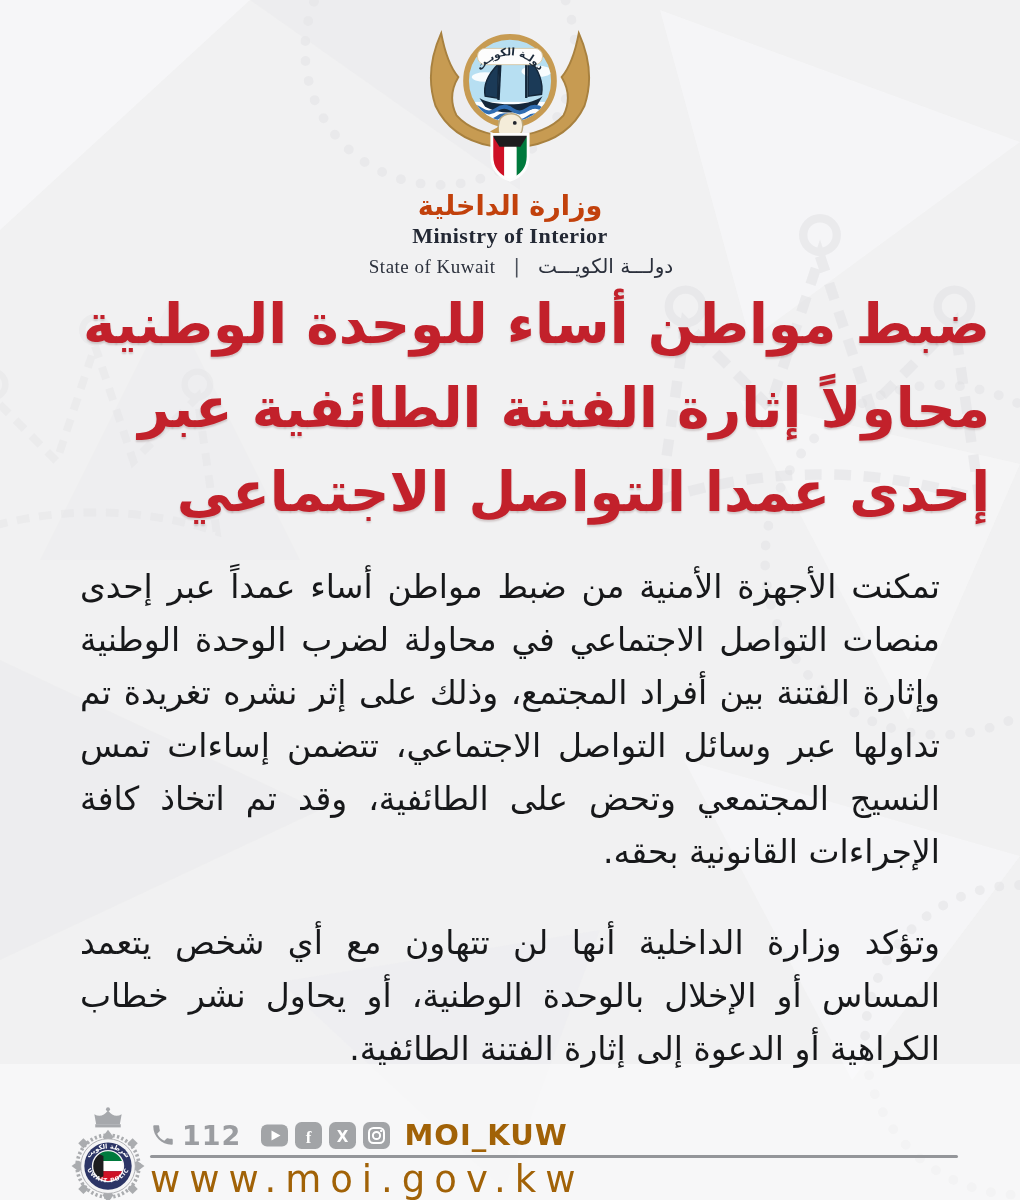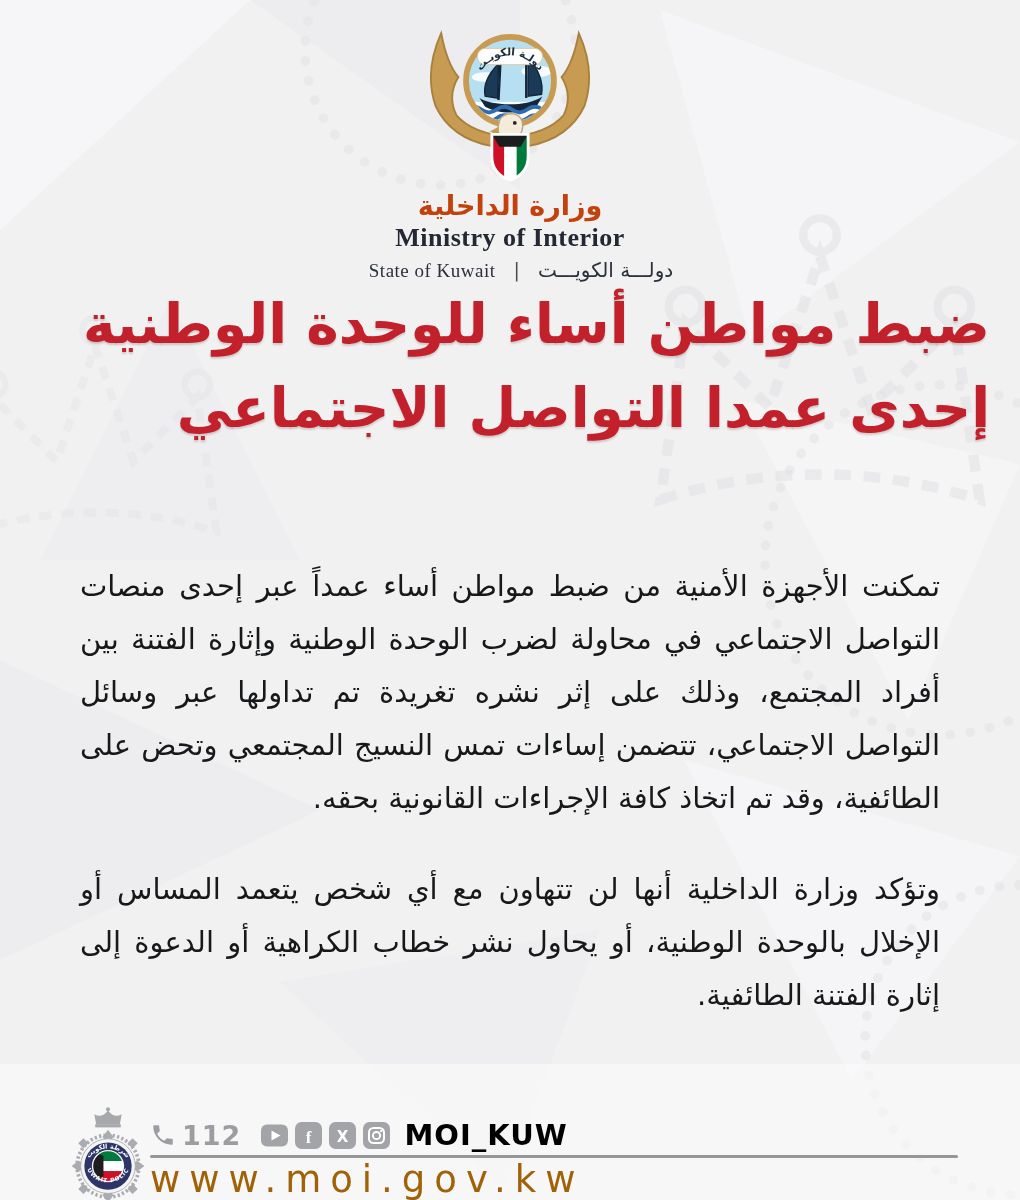--- a/index.html
+++ b/index.html
@@ -25,48 +25,48 @@
   .d1{left:760px;top:380px;width:340px;height:340px;}
   .d2{left:300px;top:-90px;width:260px;height:260px;}
   .d3{left:860px;top:880px;width:300px;height:300px;}
   .crownmark{position:absolute;opacity:.5;}
   .bottom-fade{position:absolute;left:0;top:1064px;width:100%;height:136px;background:rgba(255,255,255,.45);}
 
   
   .hdr{position:absolute;left:0;top:0;width:100%;text-align:center;}
   .emblem{display:block;margin:14px auto 0;}
   .m-ar{font-size:27px;font-weight:bold;color:#c2410c;margin-top:4px;direction:rtl;}
-  .m-en{font-family:"Liberation Serif", serif;font-size:26px;font-weight:bold;color:#232834;margin-top:2px;letter-spacing:.5px;}
+  .m-en{font-family:"Liberation Serif", serif;font-size:22px;font-weight:bold;color:#232834;margin-top:2px;letter-spacing:.5px;}
   .state{font-size:19px;color:#2b303c;margin-top:5px;padding-left:22px;}
   .state .en{font-family:"Liberation Serif", serif;letter-spacing:.5px;}
   .state .sep{margin:0 12px;color:#4a4f5a;}
   .state .ar{font-size:20px;}
 
   
   .headline{
     position:absolute;top:282px;left:30px;width:960px;margin:0;
     text-align:right;direction:rtl;
     font-size:55px;line-height:84px;font-weight:800;color:#c2212b;
     text-shadow:0 2px 2px rgba(60,10,12,.18);
   }
 
   
   .bodytxt{
     position:absolute;top:560px;left:80px;width:860px;
     direction:rtl;text-align:justify;
-    font-size:29px;line-height:53px;color:#17181a;
+    font-size:33px;line-height:53px;color:#17181a;
   }
   .bodytxt p{margin:0 0 38px 0;}
 
   
   .badge{position:absolute;left:62px;top:1106px;}
   .f-row{position:absolute;left:150px;top:1118px;height:34px;display:flex;align-items:center;}
   .f-row .num{font-size:27px;font-weight:bold;color:#9b9da1;margin-left:6px;letter-spacing:1px;}
   .f-row .icons{display:flex;gap:7px;margin-left:20px;}
-  .f-row .handle{font-size:29px;font-weight:bold;color:#000000;margin-left:14px;letter-spacing:1px;}
+  .f-row .handle{font-size:29px;font-weight:bold;color:#a16207;margin-left:14px;letter-spacing:1px;}
   .f-line{position:absolute;left:150px;top:1155px;width:808px;height:3px;background:#94969a;border-radius:2px;}
   .f-web{
     position:absolute;left:150px;top:1158px;width:820px;
     font-size:37px;font-weight:400;color:#a16207;letter-spacing:9px;
   }
 </style>
 </head>
 <body>
 
 <div class="bg">
@@ -148,20 +148,21 @@
   <div class="m-en">Ministry of Interior</div>
   <div class="state">
     <span class="en">State of Kuwait</span>
     <span class="sep">|</span>
     <span class="ar" dir="rtl">دولـــة الكويـــت</span>
   </div>
 </header>
 
 <h1 class="headline">
   <div>ضبط مواطن أساء للوحدة الوطنية</div>
+  <div>محاولاً إثارة الفتنة الطائفية عبر</div>
   <div>إحدى عمدا التواصل الاجتماعي</div>
 </h1>
 
 <main class="bodytxt">
   <p>تمكنت الأجهزة الأمنية من ضبط مواطن أساء عمداً عبر إحدى منصات التواصل الاجتماعي في محاولة لضرب الوحدة الوطنية وإثارة الفتنة بين أفراد المجتمع، وذلك على إثر نشره تغريدة تم تداولها عبر وسائل التواصل الاجتماعي، تتضمن إساءات تمس النسيج المجتمعي وتحض على الطائفية، وقد تم اتخاذ كافة الإجراءات القانونية بحقه.</p>
   <p>وتؤكد وزارة الداخلية أنها لن تتهاون مع أي شخص يتعمد المساس أو الإخلال بالوحدة الوطنية، أو يحاول نشر خطاب الكراهية أو الدعوة إلى إثارة الفتنة الطائفية.</p>
 </main>
 
 <footer>
 

